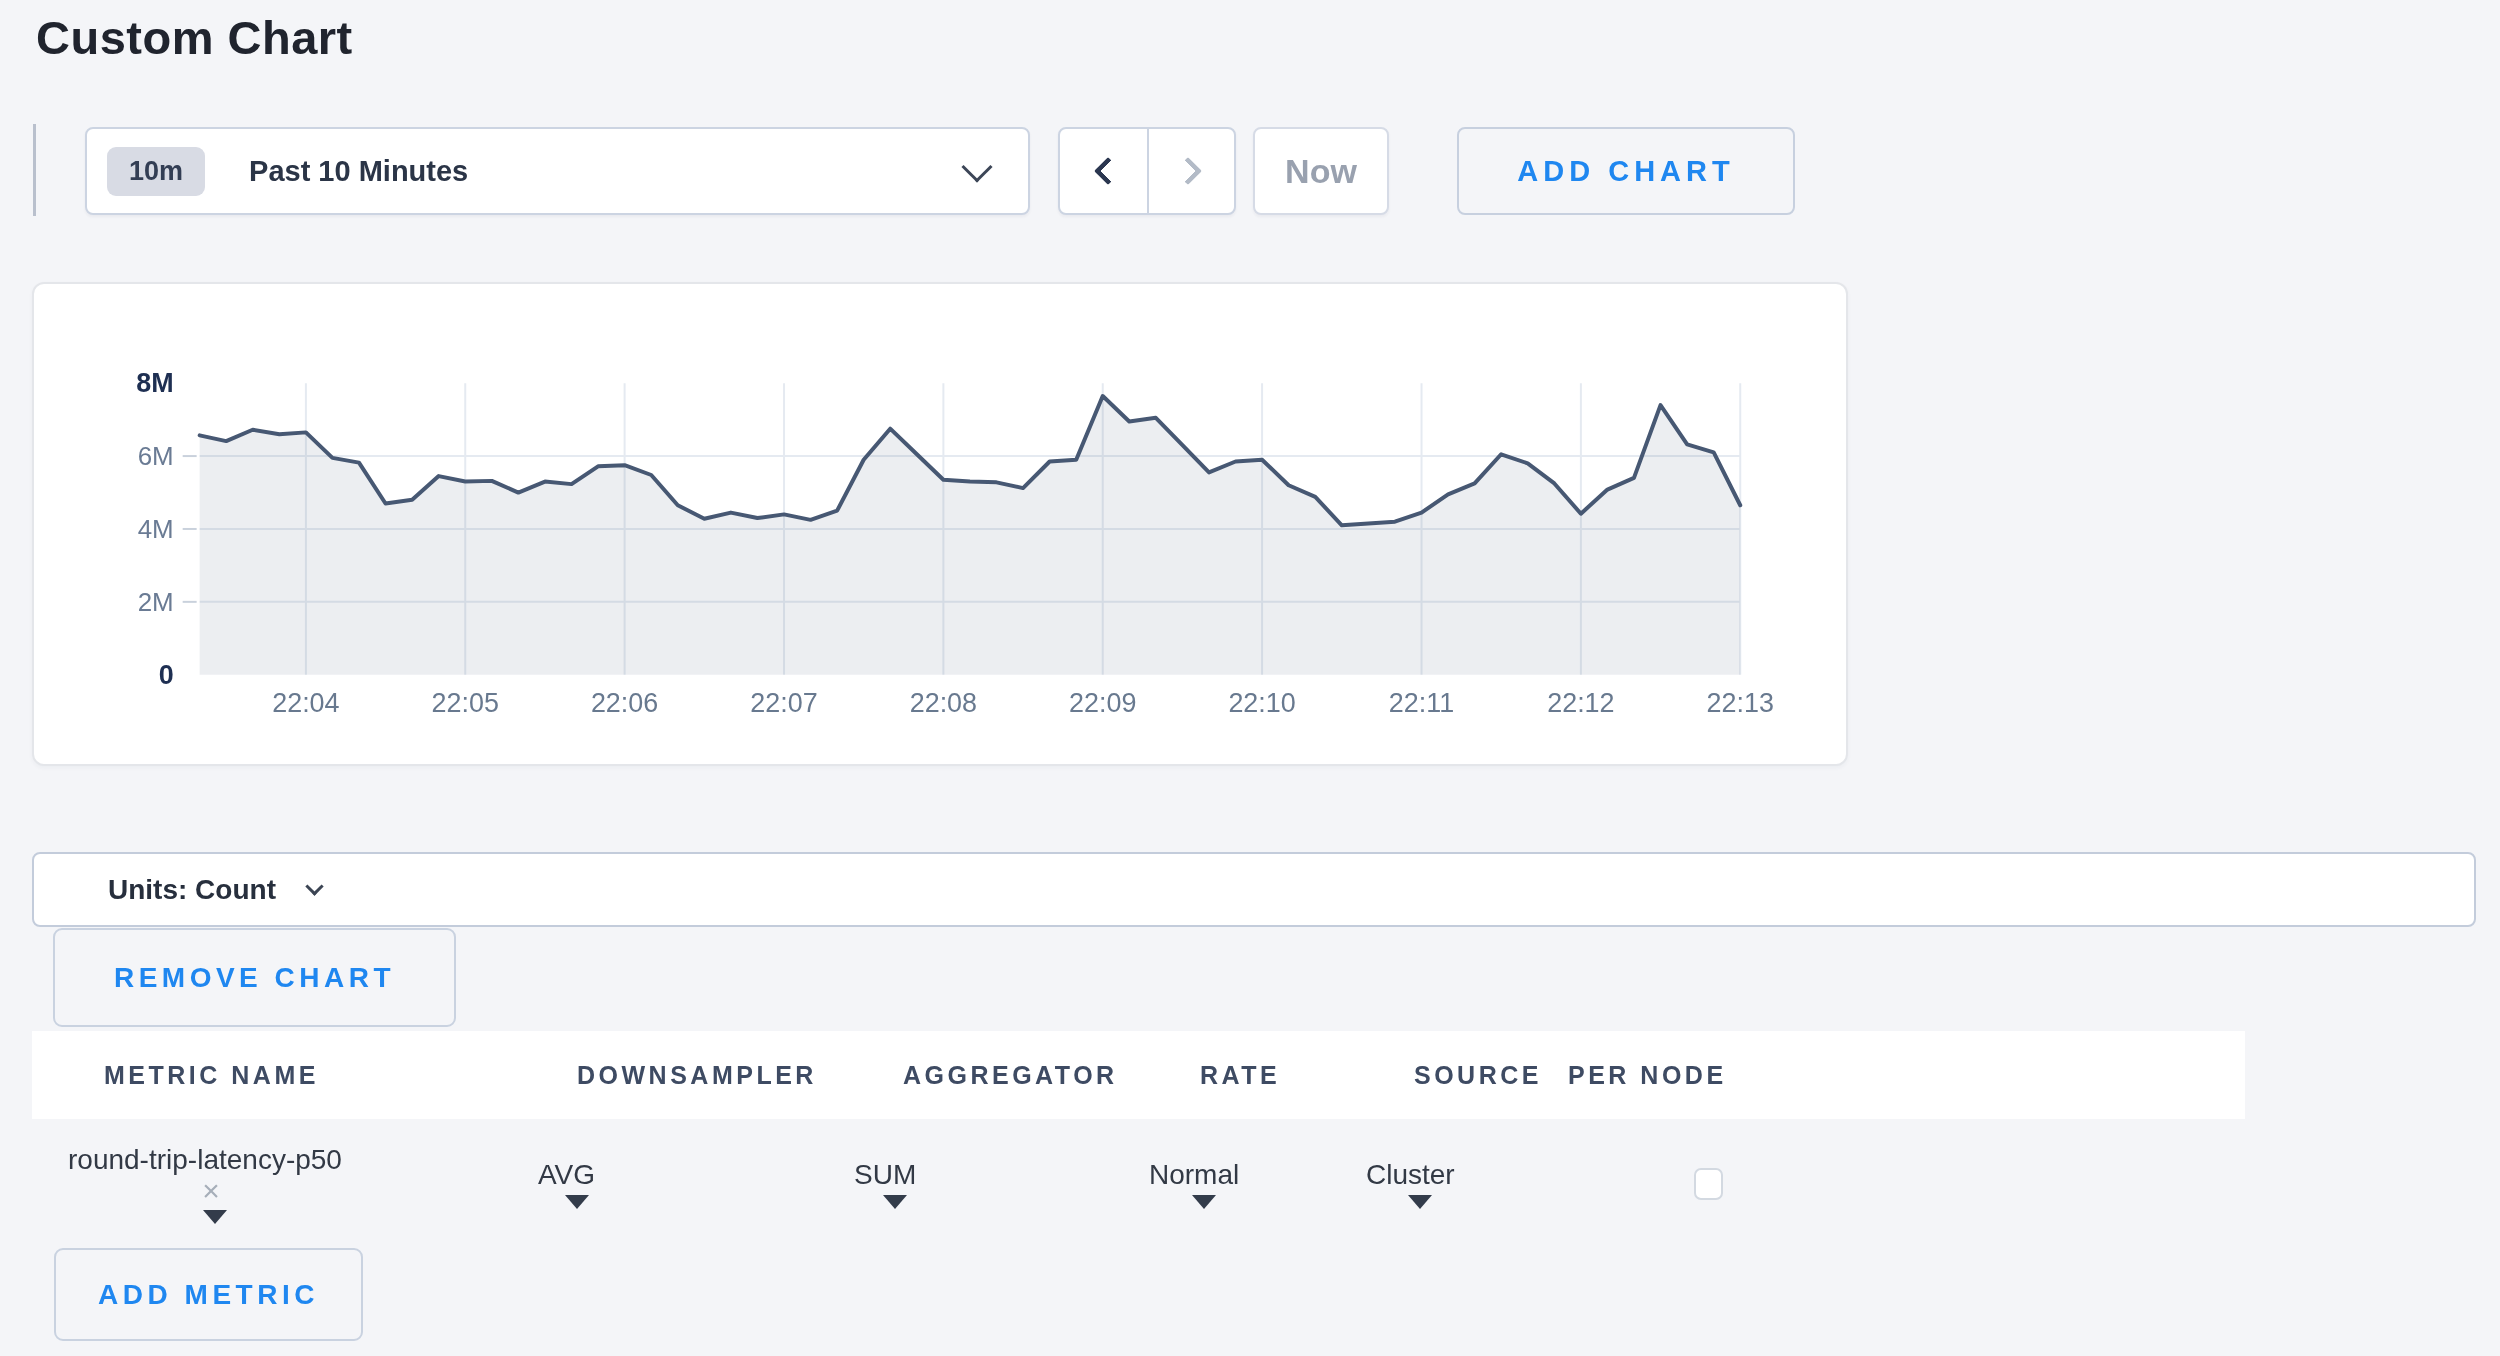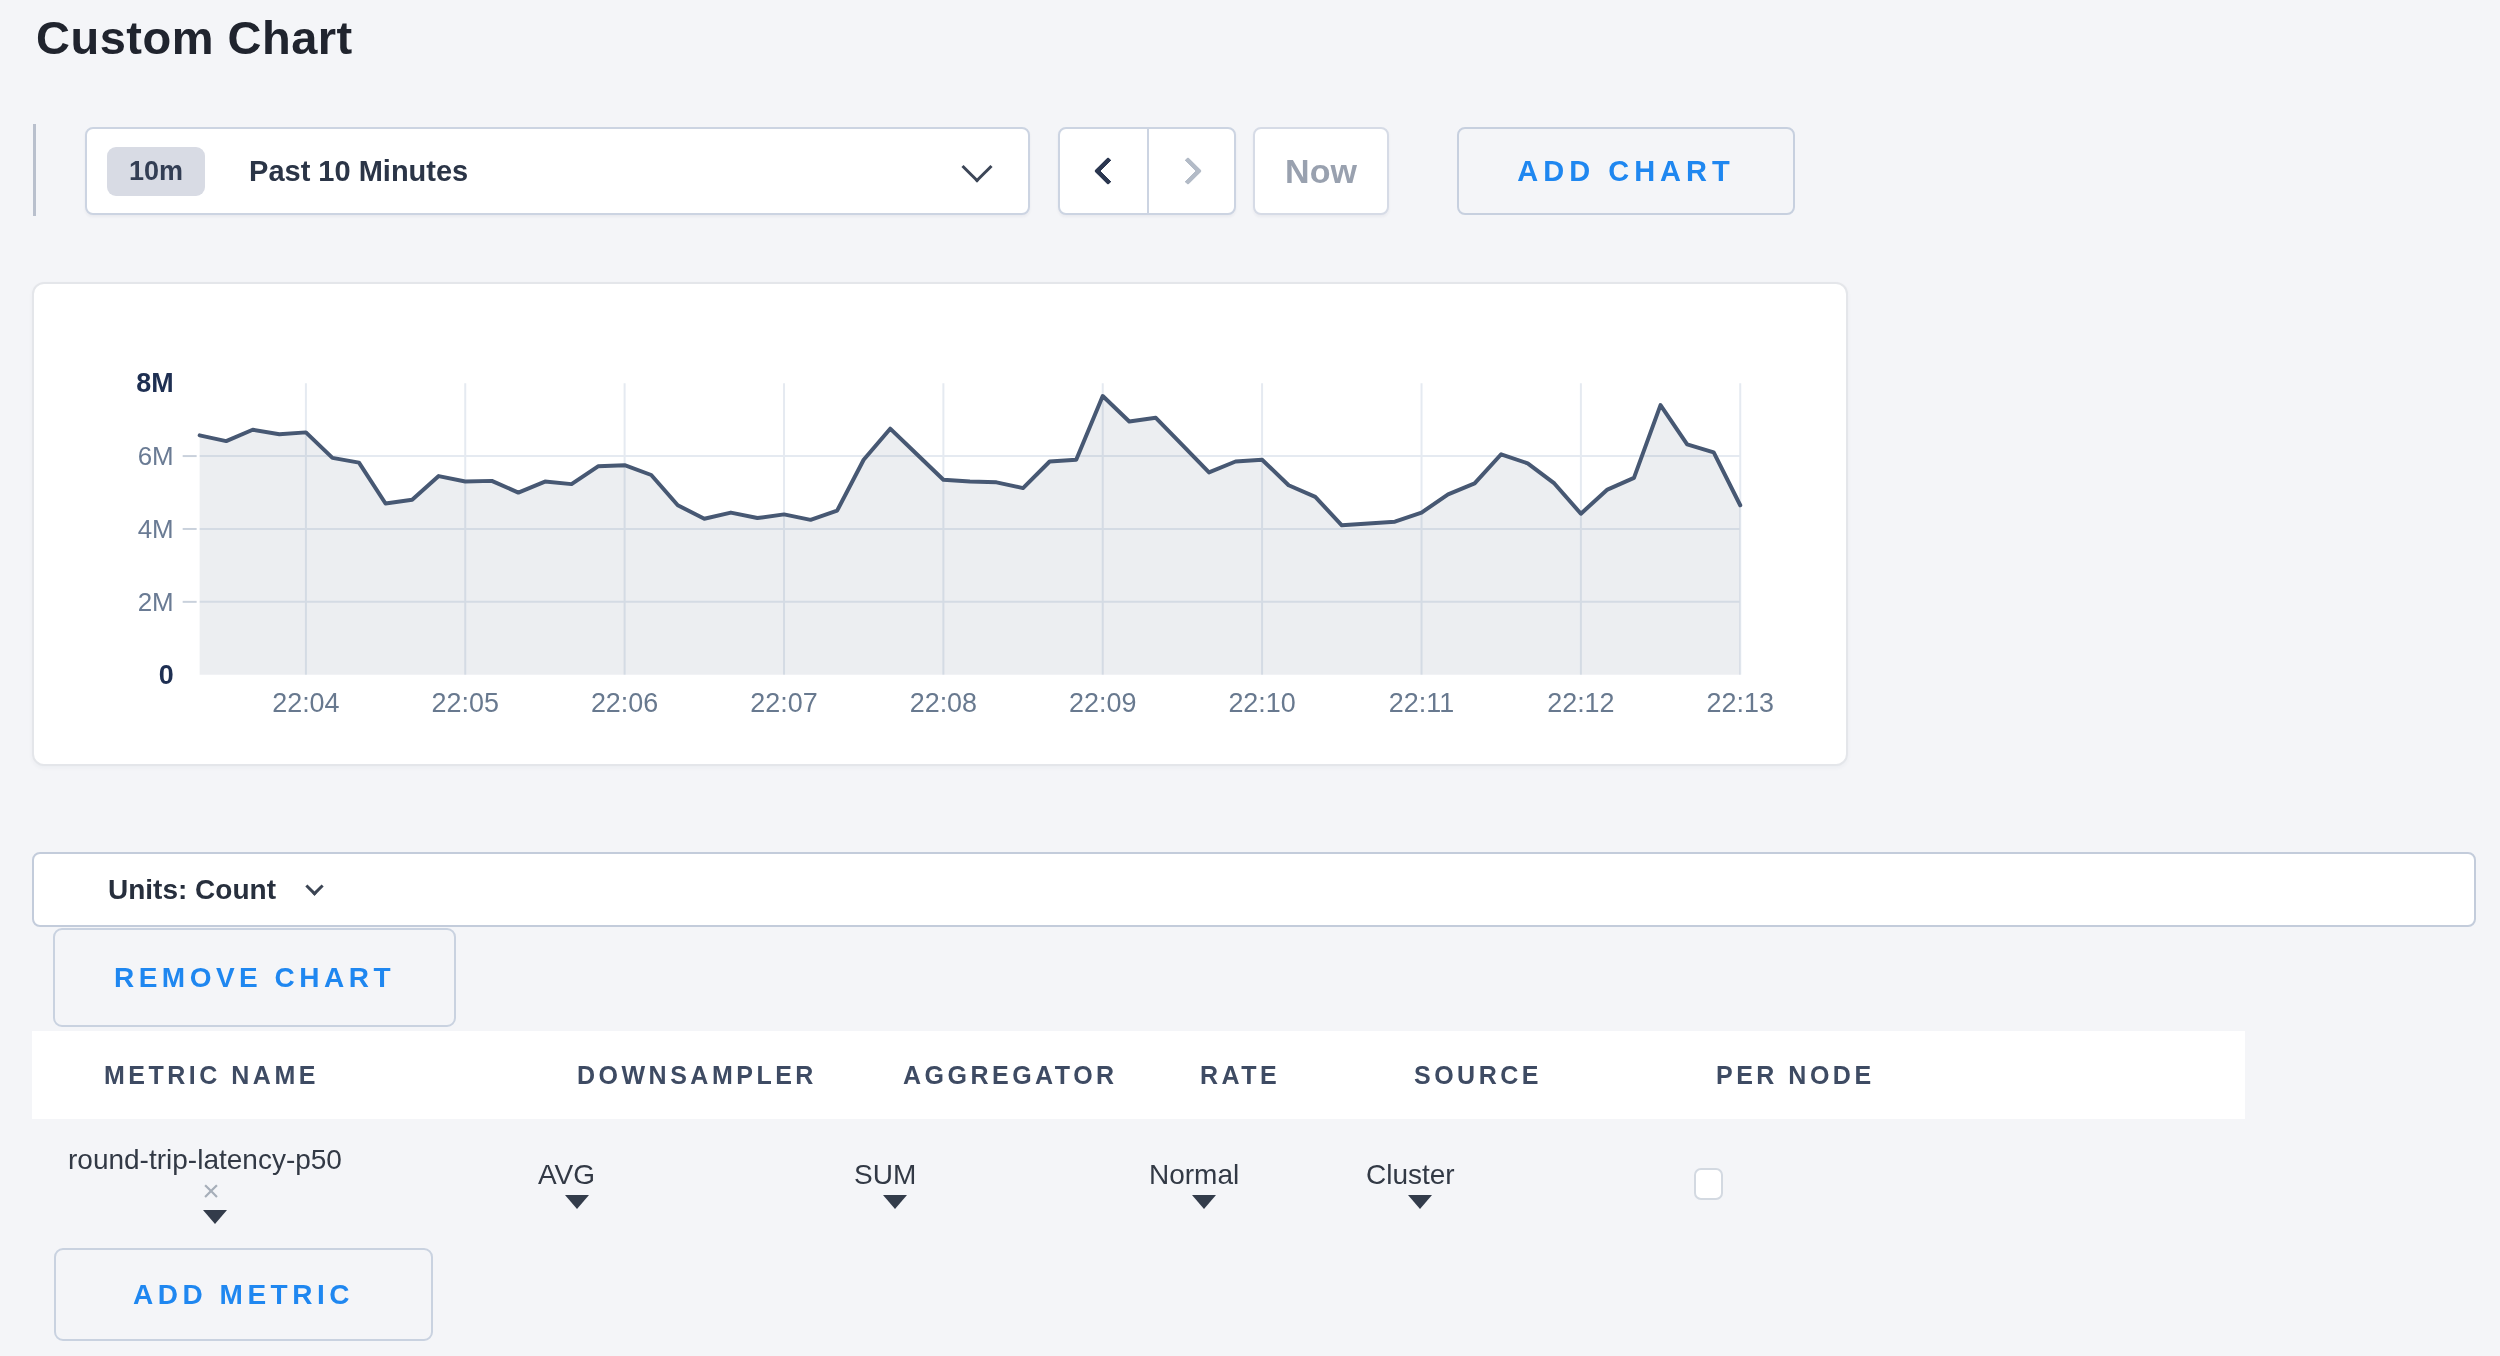--- a/index.html
+++ b/index.html
@@ -37,21 +37,21 @@
 
   
   .units-bar { position:absolute; left:32px; top:852px; width:2444px; height:75px; background:#fff; border:2px solid #c3ccdb; border-radius:8px; display:flex; align-items:center; padding-left:74px; }
   .units-toggle { display:flex; align-items:center; cursor:pointer; }
   .units-label { font-size:28px; font-weight:700; color:#272f3d; }
   .units-toggle .chev { width:13px; height:13px; margin-left:32px; margin-top:-6px; border-width:0 3px 3px 0; border-color:#3c4554; }
 
   
   .blue-btn { position:absolute; background:transparent; border:2px solid #c9d2e0; border-radius:9px; color:#1f87f0; font-family:"Liberation Sans",sans-serif; font-size:28px; font-weight:700; letter-spacing:4.5px; display:flex; align-items:center; justify-content:center; cursor:pointer; }
   .remove-chart-btn { left:53px; top:928px; width:403px; height:99px; }
-  .add-metric-btn { left:54px; top:1248px; width:379px; height:93px; }
+  .add-metric-btn { left:54px; top:1248px; width:309px; height:93px; }
 
   
   .tbl-header { position:absolute; left:32px; top:1031px; width:2213px; height:88px; background:#fff; }
   .th { position:absolute; top:50%; transform:translateY(-50%); font-size:25px; font-weight:700; letter-spacing:3.5px; color:#3e4b63; white-space:nowrap; }
   .metric-row { position:absolute; left:32px; top:1119px; width:2468px; height:130px; }
   .dd { position:absolute; top:50%; transform:translateY(-50%); display:flex; align-items:center; font-size:28px; color:#323945; cursor:pointer; white-space:nowrap;flex-direction:column; }
   .tri { width:0; height:0; border-left:12px solid transparent; border-right:12px solid transparent; border-top:14px solid #333c4b; margin-left:20px; margin-top:4px; }
   .clear-x { color:#a6aeb9; font-size:30px; margin-left:12px; cursor:pointer; line-height:1; }
   .checkbox { position:absolute; left:1662px; top:50%; transform:translateY(-50%); width:29px; height:32px; background:#fff; border:2px solid #d3d9e1; border-radius:7px; cursor:pointer; }
 </style>
@@ -129,21 +129,21 @@
   </div>
 
   <button class="blue-btn remove-chart-btn">REMOVE CHART</button>
 
   <div class="tbl-header">
     <span class="th" style="left:72px">METRIC NAME</span>
     <span class="th" style="left:545px">DOWNSAMPLER</span>
     <span class="th" style="left:871px">AGGREGATOR</span>
     <span class="th" style="left:1168px">RATE</span>
     <span class="th" style="left:1382px">SOURCE</span>
-    <span class="th" style="left:1684px">PER NODE</span>
+    <span class="th" style="left:1536px">PER NODE</span>
   </div>
 
   <div class="metric-row">
     <span class="dd" style="left:36px">
       <span>round-trip-latency-p50</span>
       <span class="clear-x">×</span>
       <span class="tri"></span>
     </span>
     <span class="dd" style="left:506px">
       <span>AVG</span>

